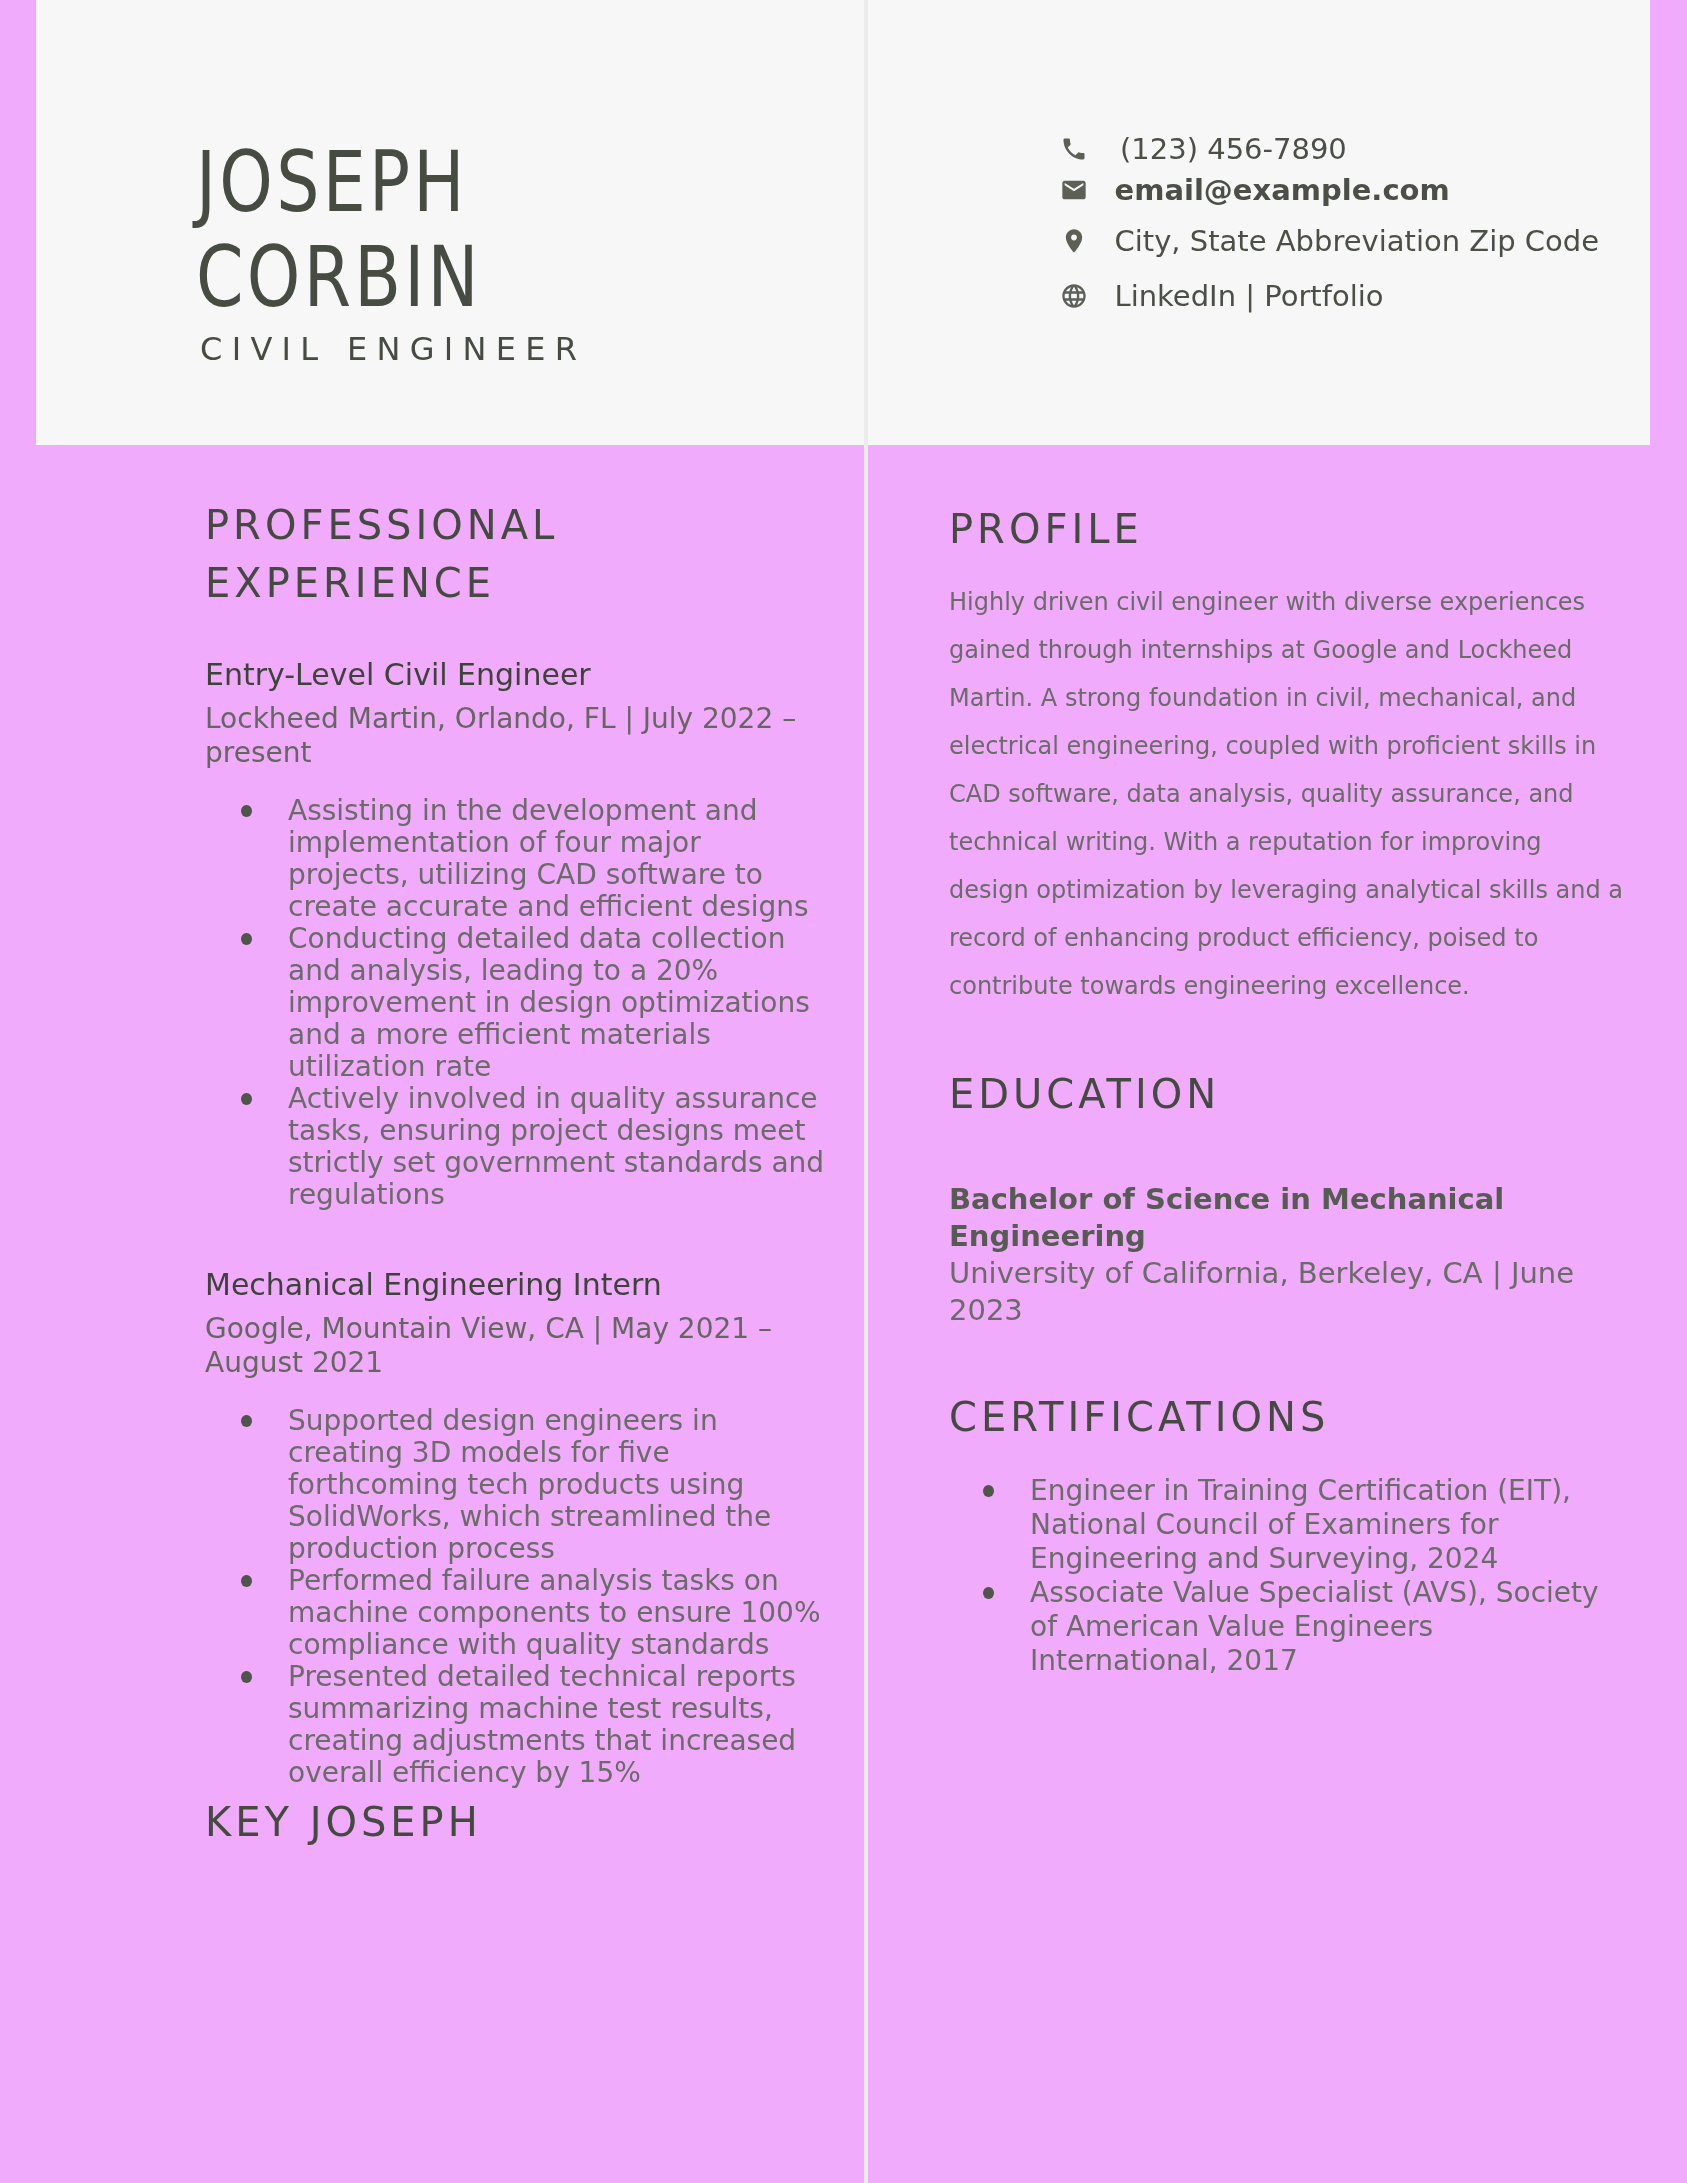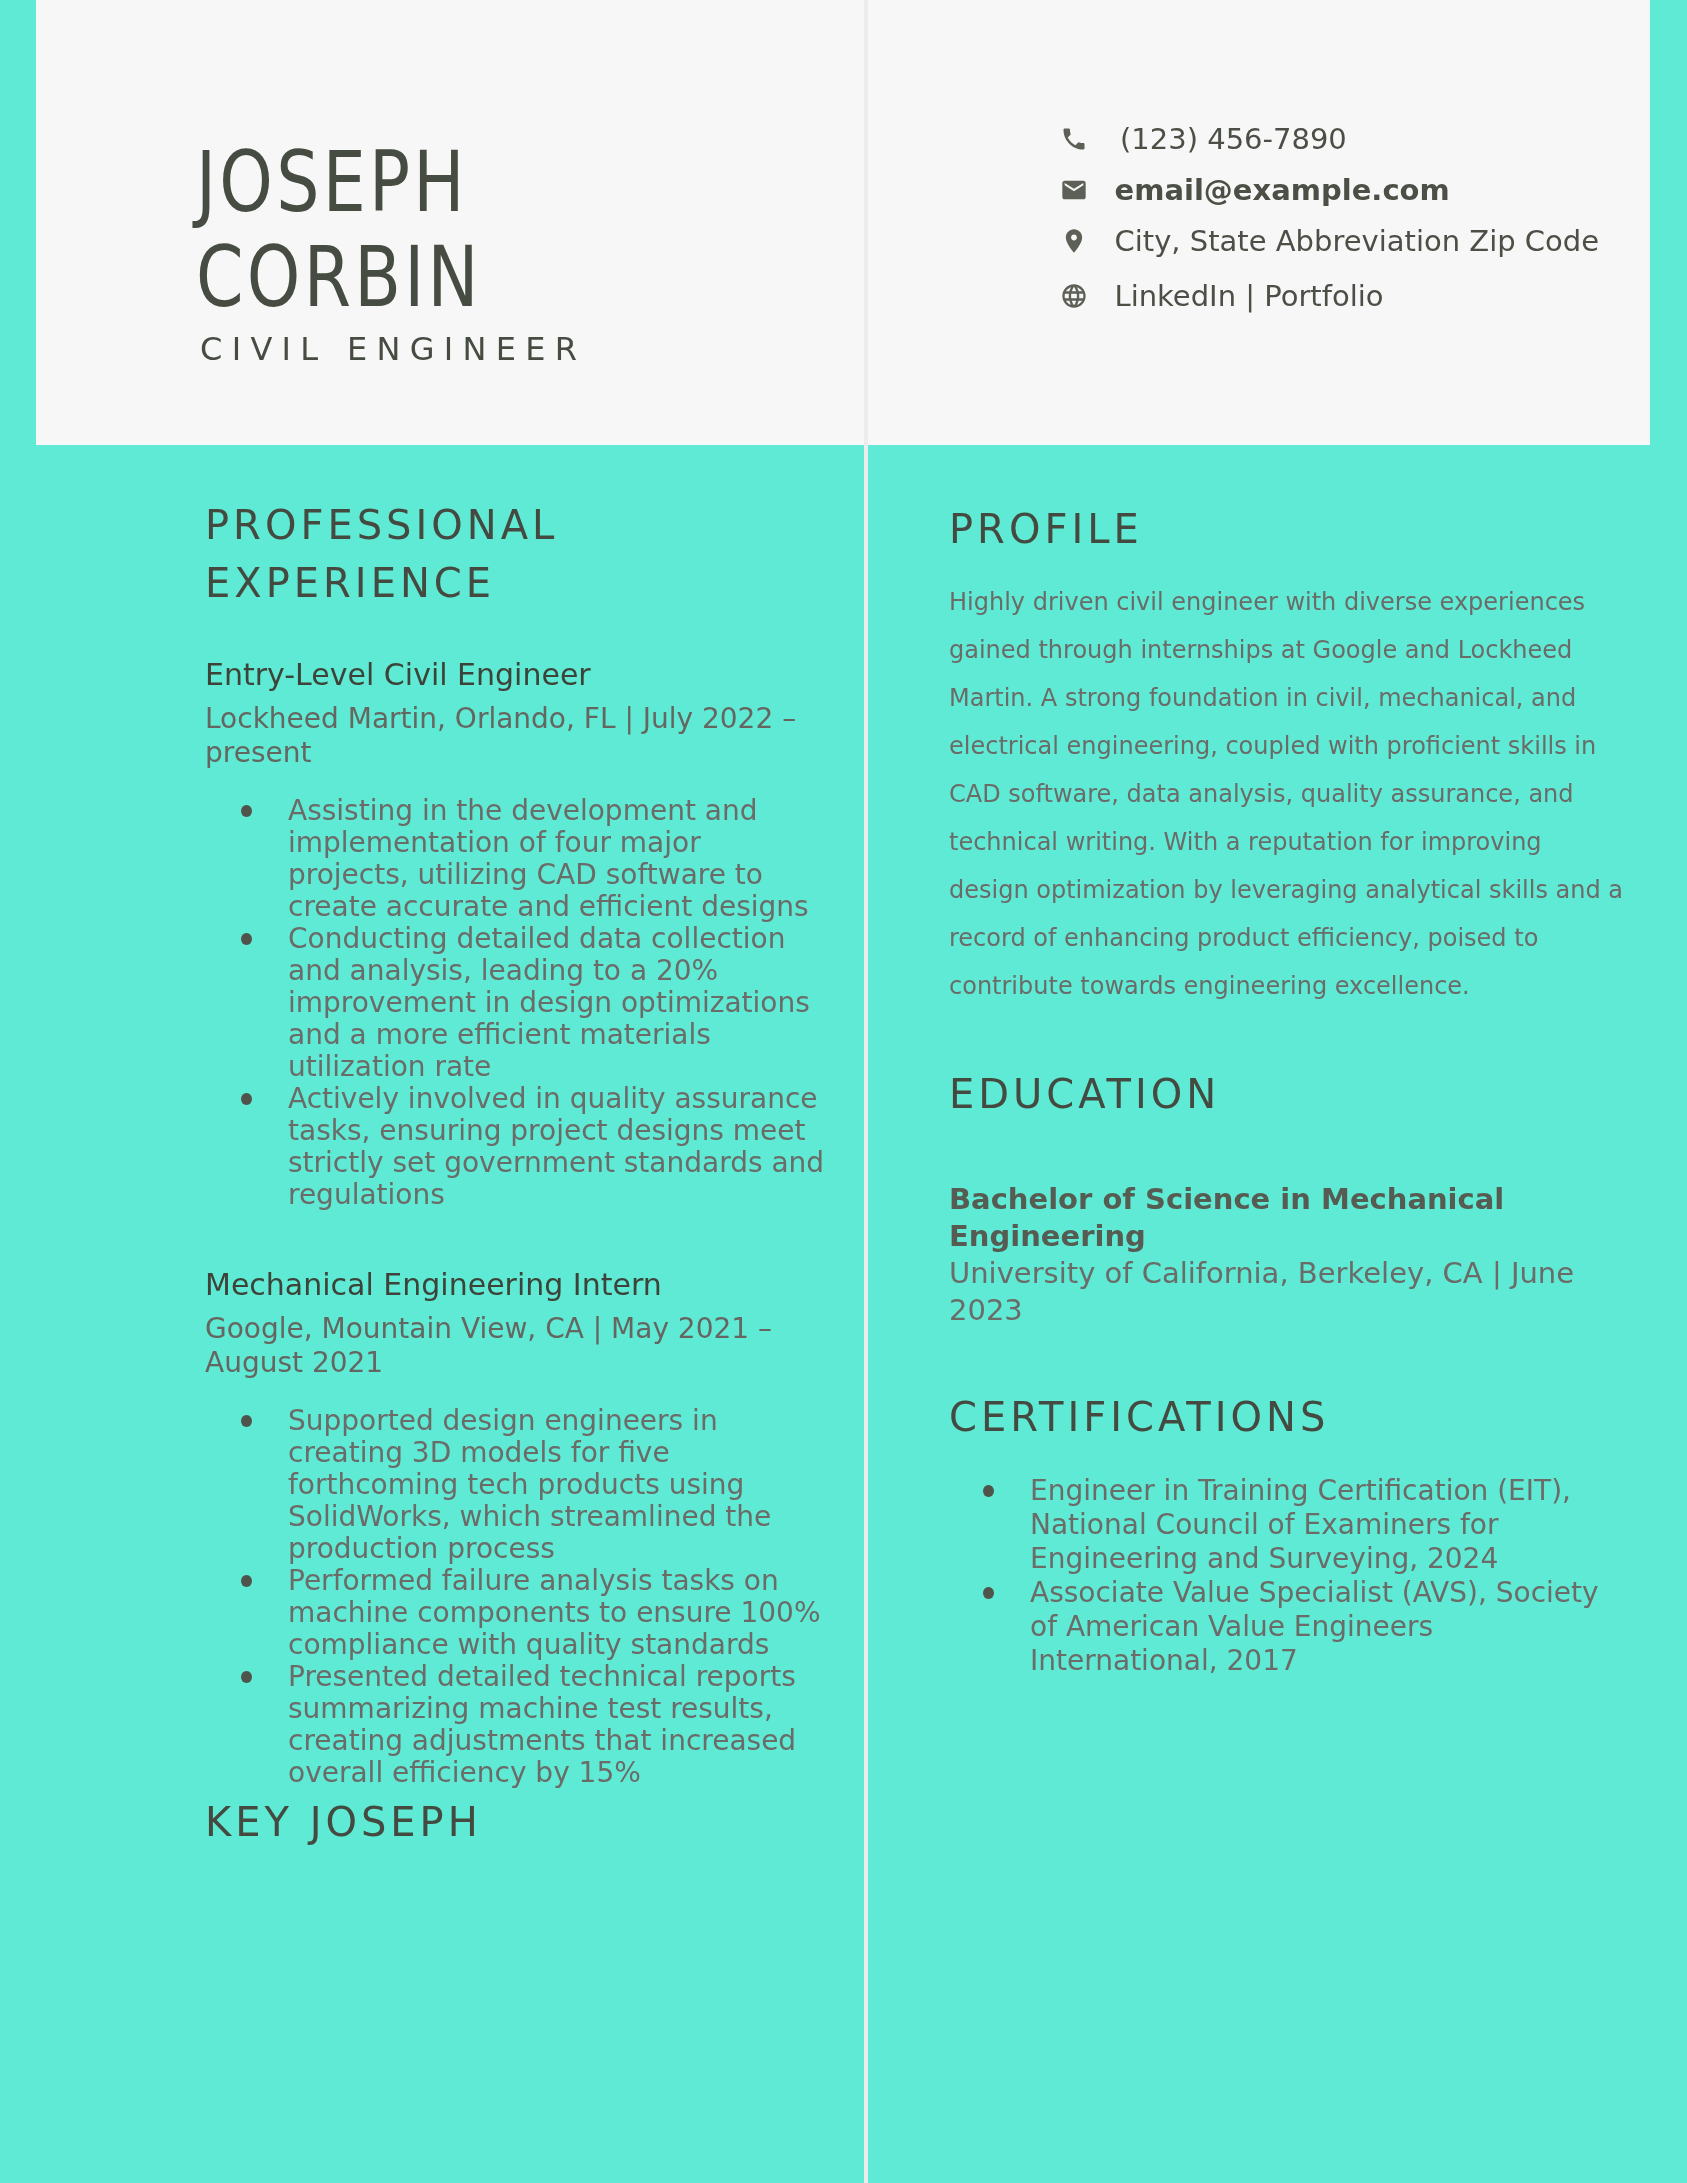--- a/index.html
+++ b/index.html
@@ -11,21 +11,21 @@
     width: 1687px;
     height: 2183px;
     position: relative;
     font-family: "DejaVu Sans", "Liberation Sans", sans-serif;
     overflow: hidden;
   }
   .page {
     position: absolute;
     left: 0; top: 0;
     width: 1687px; height: 2183px;
-    background: #5eead4;
+    background: #f0abfc;
   }
   .header-band {
     position: absolute;
     left: 36px; top: 0;
     width: 1614px; height: 445px;
     background: #f7f7f7;
   }
   .divider {
     position: absolute;
     left: 864px; top: 0;
@@ -167,21 +167,21 @@
 
   <div class="header-band"></div>
   <div class="divider"></div>
 
   <div class="name-block">
     <div><span class="name-line">JOSEPH</span></div>
     <div><span class="name-line">CORBIN</span></div>
   </div>
   <div class="job-headline">CIVIL ENGINEER</div>
 
-  <div class="contact-row" style="top:122px;gap:32px;">
+  <div class="contact-row" style="top:132px;gap:32px;">
     <span class="cicon">
       <svg viewBox="0 0 24 24">
           <path d="M6.62 10.79c1.44 2.83 3.76 5.14 6.59 6.59l2.2-2.21c.27-.27.67-.36 1.02-.24 1.12.37 2.33.57 3.57.57.55 0 1 .45 1 1V20c0 .55-.45 1-1 1-9.39 0-17-7.61-17-17 0-.55.45-1 1-1h3.5c.55 0 1 .45 1 1 0 1.25.2 2.45.57 3.57.11.35.03.74-.25 1.02l-2.2 2.2z"></path>
         </svg>
     </span>
     <span class="contact-text">(123) 456-7890</span>
   </div>
   <div class="contact-row" style="top:173px;font-weight:bold;">
     <span class="cicon">
       <svg viewBox="0 0 24 24">

